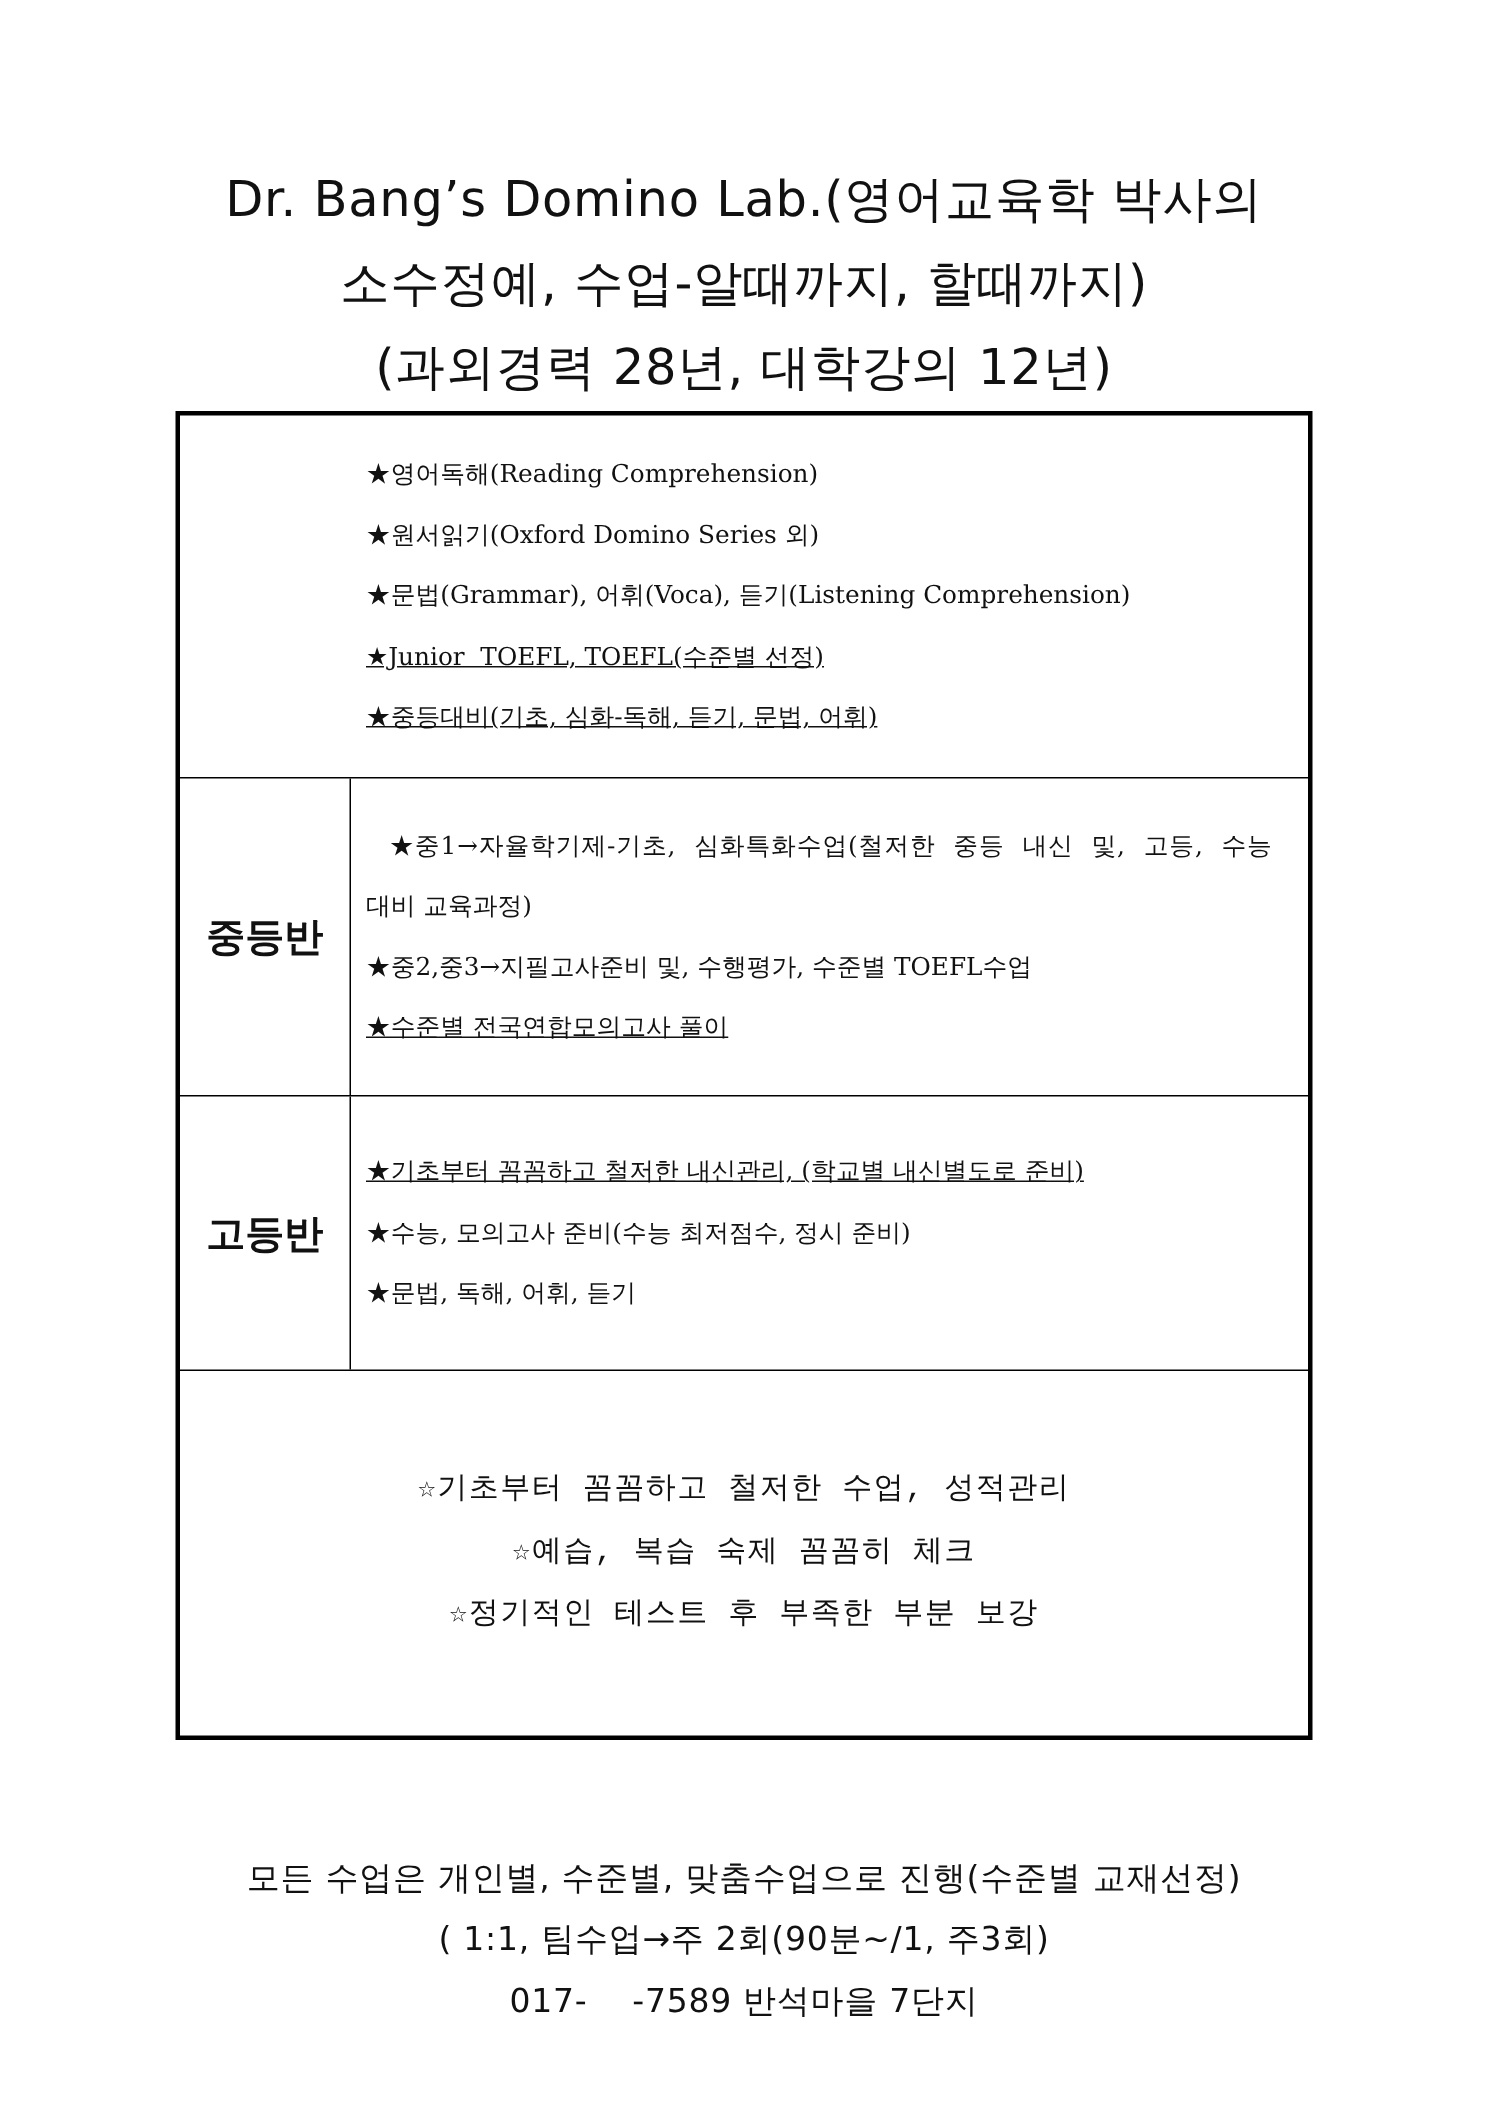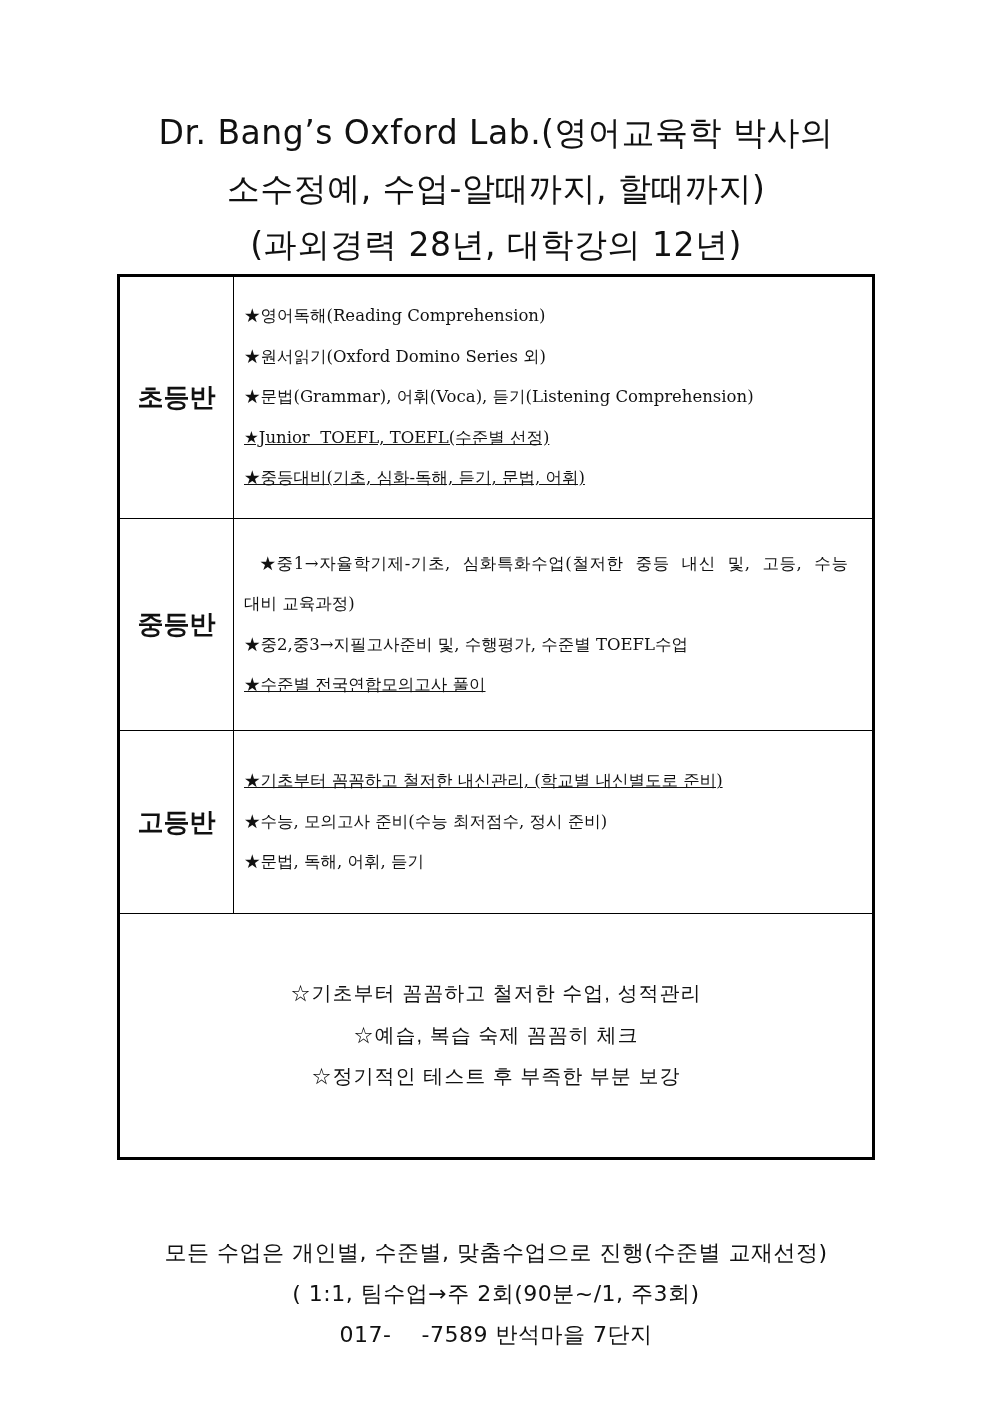--- a/index.html
+++ b/index.html
@@ -28,42 +28,41 @@
   }
   .row .content .item { line-height: 40.5px; white-space: nowrap; }
   .row .content .item.u span { text-decoration: underline; }
   .r1 { top: 0; height: 242px; }
   .r2 { top: 242px; height: 212px; }
   .r3 { top: 454px; height: 183px; }
   .r1 .content { padding-top: 0; }
   .footer-box {
     position: absolute; left: 0; right: 0; top: 637px; bottom: 0;
     display: flex; flex-direction: column; align-items: center; justify-content: center;
-    font-family: Liberation Sans, sans-serif; font-size: 20px;
+    font-family: Liberation Mono, monospace; font-size: 20px;
   }
   .footer-box .b { line-height: 41.5px; white-space: nowrap; letter-spacing: 1px; }
   .bottom {
     position: absolute; left: 0; width: 992px; top: 1188px; text-align: center;
     font-family: "DejaVu Sans", sans-serif; font-size: 22px; margin-top: 44px;
   }
   .bottom div { line-height: 41px; white-space: nowrap; letter-spacing: 0.5px; }
 </style>
 </head>
 <body>
 
 <div class="title">
-  <div>Dr. Bang’s Oxford Lab.(영어교육학 박사의</div>
+  <div>Dr. Bang’s Domino Lab.(영어교육학 박사의</div>
   <div>소수정예, 수업-알때까지, 할때까지)</div>
   <div>(과외경력 28년, 대학강의 12년)</div>
 </div>
 
 <div class="table">
 
   <div class="row r1">
-    <div class="label">초등반</div>
     <div class="content">
       <div class="item">★영어독해(Reading Comprehension)</div>
       <div class="item">★원서읽기(Oxford Domino Series 외)</div>
       <div class="item">★문법(Grammar), 어휘(Voca), 듣기(Listening Comprehension)</div>
       <div class="item" style="white-space:pre;text-decoration:underline;">★Junior  TOEFL, TOEFL(수준별 선정)</div>
       <div class="item u"><span>★중등대비(기초, 심화-독해, 듣기, 문법, 어휘)</span></div>
     </div>
   </div>
 
   <div class="row r2">

